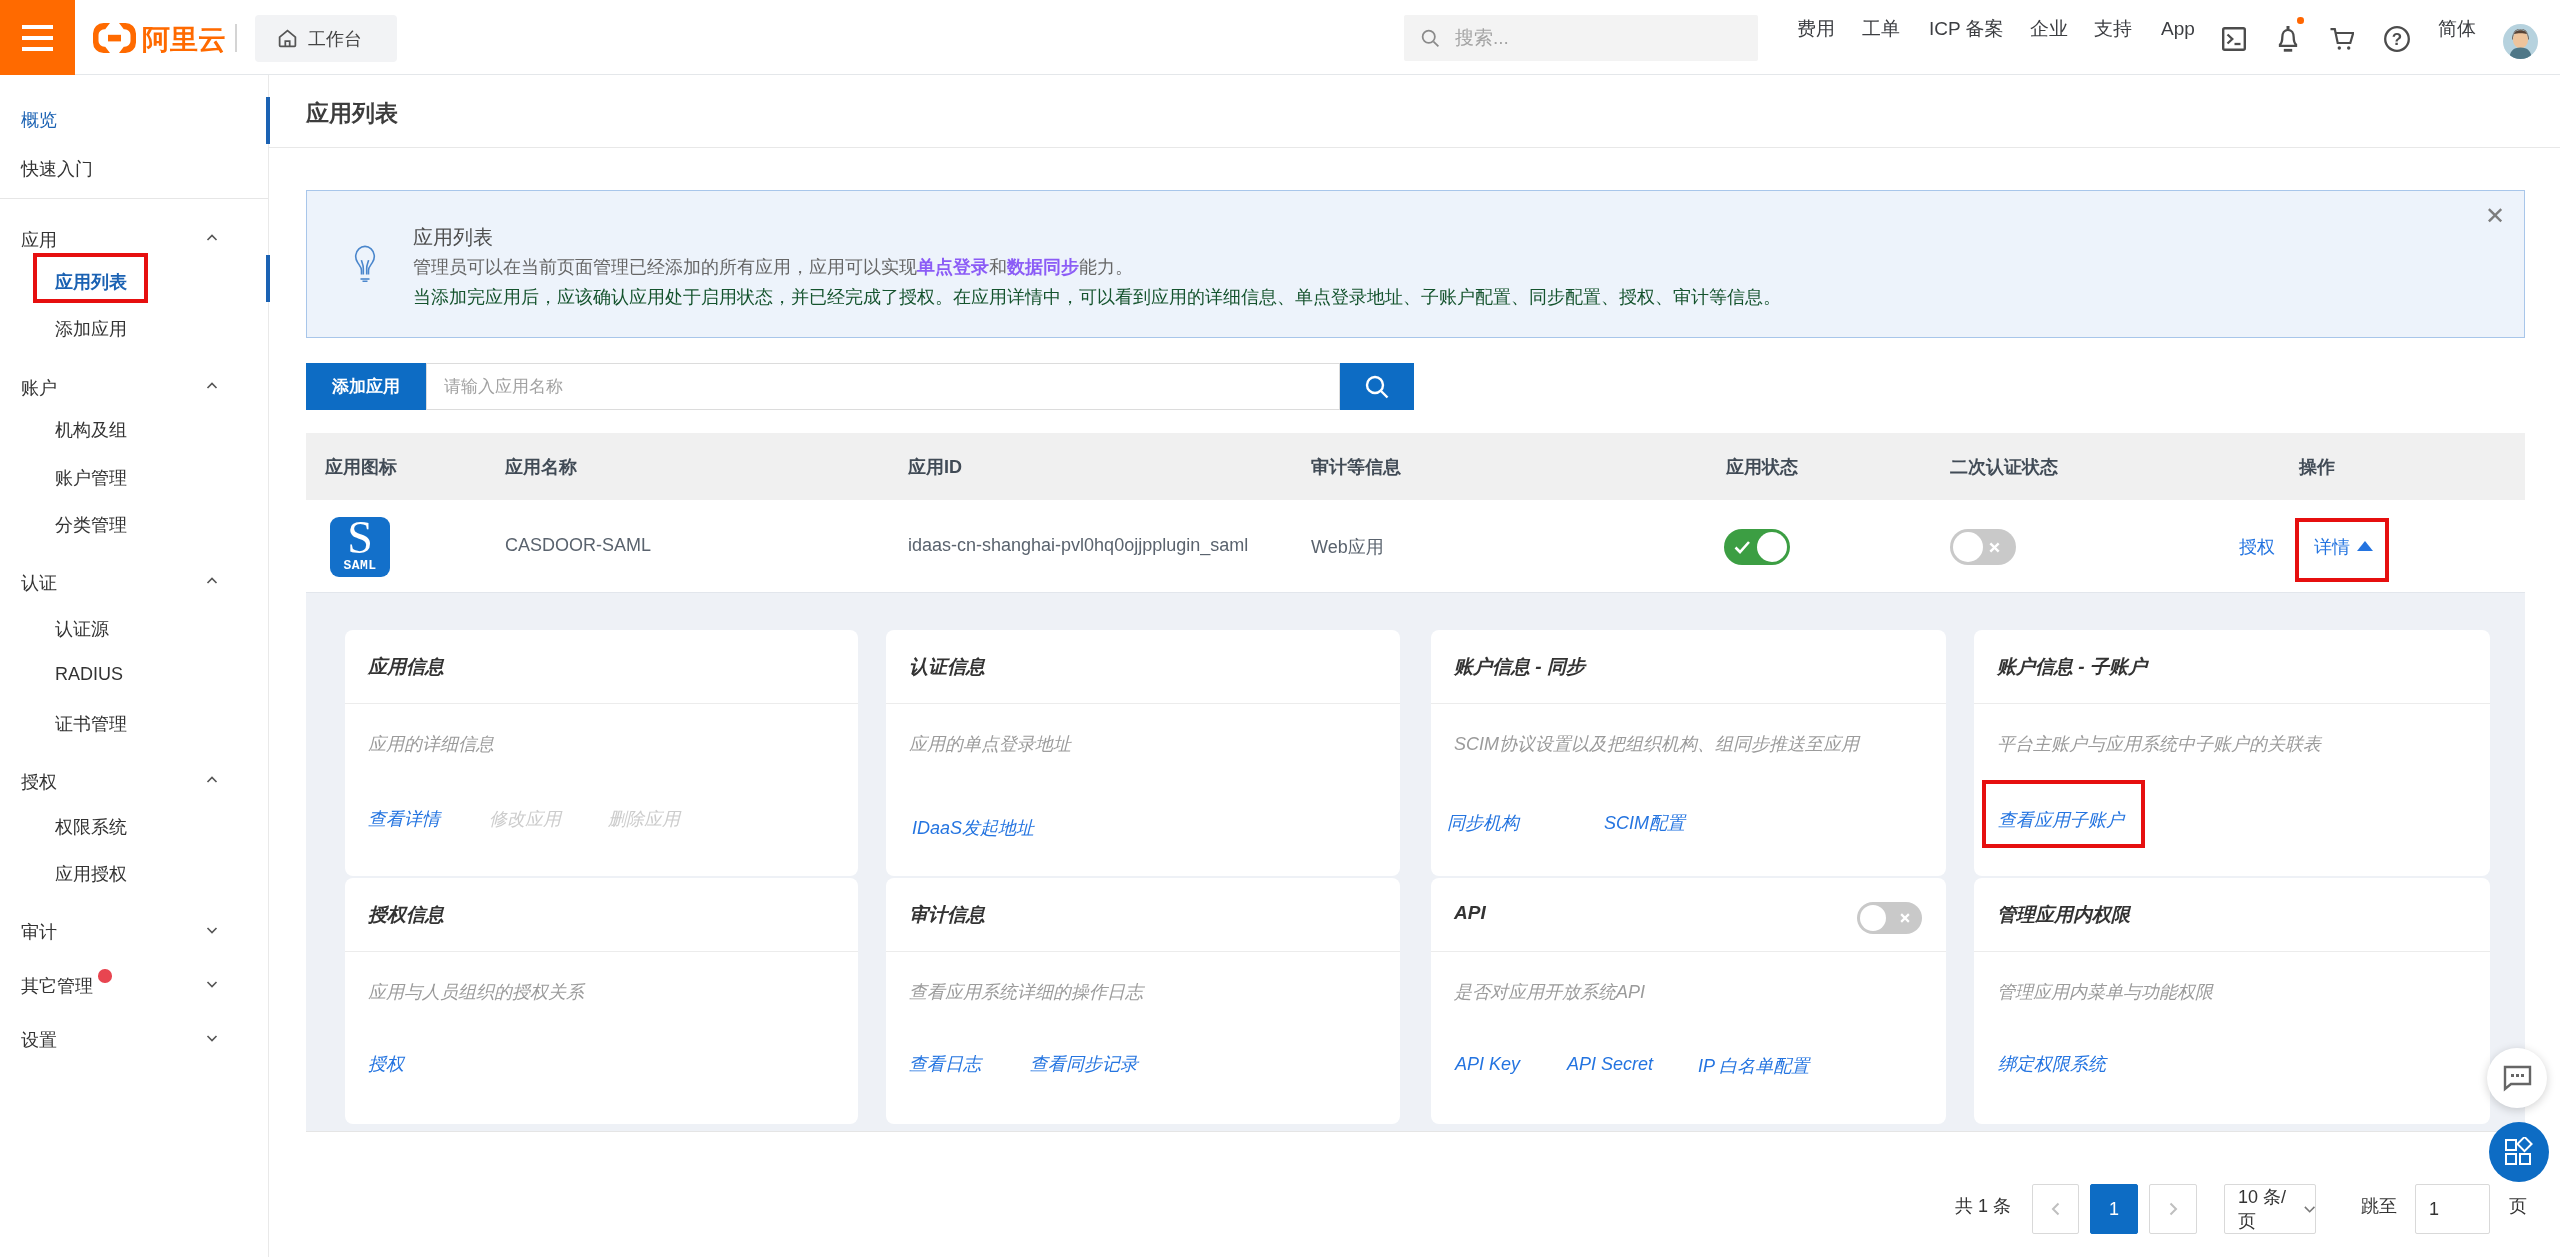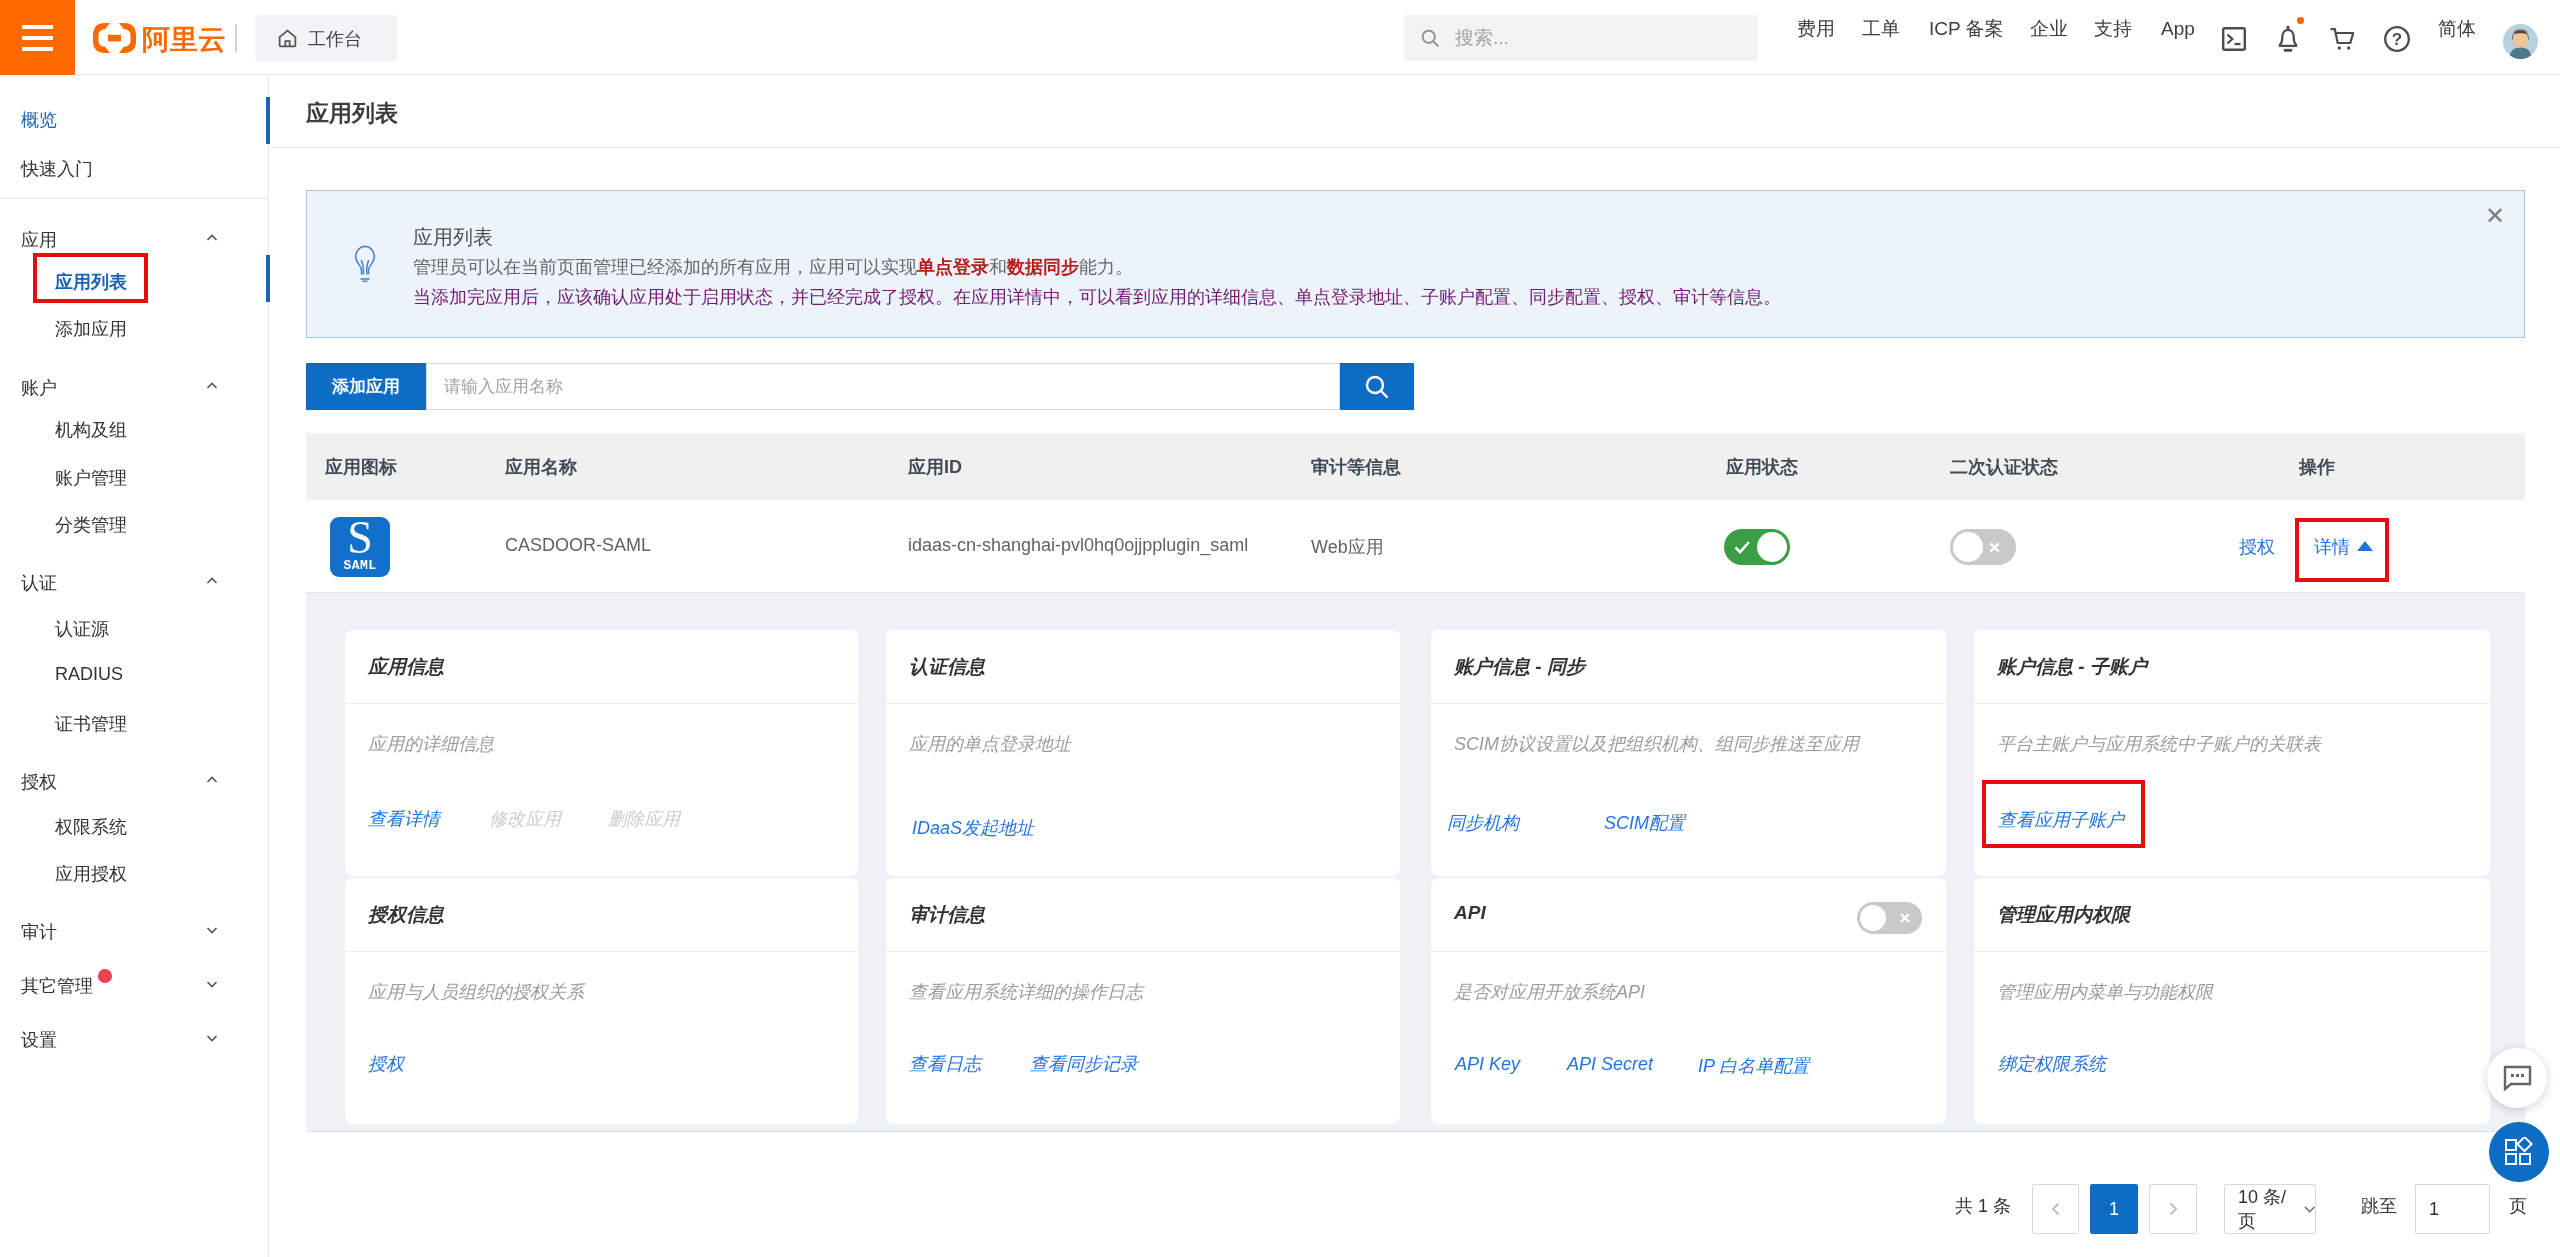--- a/index.html
+++ b/index.html
@@ -28,22 +28,22 @@
 .sitem { position:absolute; left:21px; font-size:18px; color:#333; white-space:nowrap; }
 .sub { left:55px; }
 .sarr { position:absolute; left:206px; width:12px; height:12px; }
 .indic { position:absolute; width:4px; background:var(--sideblue); z-index:6; }
 
 #ptitle { position:absolute; left:306px; top:98px; font-size:23px; font-weight:bold; color:#3d3d3d; }
 #hline { position:absolute; left:269px; top:147px; width:2291px; height:1px; background:#e8e8e8; }
 #infobox { position:absolute; left:306px; top:190px; width:2219px; height:148px; background:#edf3fb; border:1px solid #a8c6ea; }
 #infobox h3 { position:absolute; left:106px; top:33px; font-size:20px; font-weight:normal; color:#4e4e4e; }
 #infobox .l1 { position:absolute; left:106px; top:64px; font-size:18px; color:#666; }
-#infobox .l2 { position:absolute; left:106px; top:94px; font-size:18px; color:#701a75; }
-#infobox b { color:#b91c1c; }
+#infobox .l2 { position:absolute; left:106px; top:94px; font-size:18px; color:#14532d; }
+#infobox b { color:#8b5cf6; }
 #infoclose { position:absolute; right:19px; top:11px; font-size:24px; color:#7d7d7d; font-weight:300; }
 #addbtn { position:absolute; left:306px; top:363px; width:120px; height:47px; background:var(--btn); color:#fff; font-size:17px; font-weight:600; display:flex; align-items:center; justify-content:center; }
 #sinput { position:absolute; left:426px; top:363px; width:914px; height:47px; border:1px solid #dcdcdc; background:#fff; display:flex; align-items:center; }
 #sinput span { margin-left:17px; font-size:17px; color:#a2a2a2; }
 #sbtn { position:absolute; left:1340px; top:363px; width:74px; height:47px; background:var(--btn); display:flex; align-items:center; justify-content:center; }
 
 #thead { position:absolute; left:306px; top:433px; width:2219px; height:67px; background:#f0f0f0; }
 .th { position:absolute; top:0; height:67px; display:flex; align-items:center; font-size:18px; font-weight:bold; color:#414b56; }
 .td { position:absolute; font-size:18px; color:#5a636e; }
 

